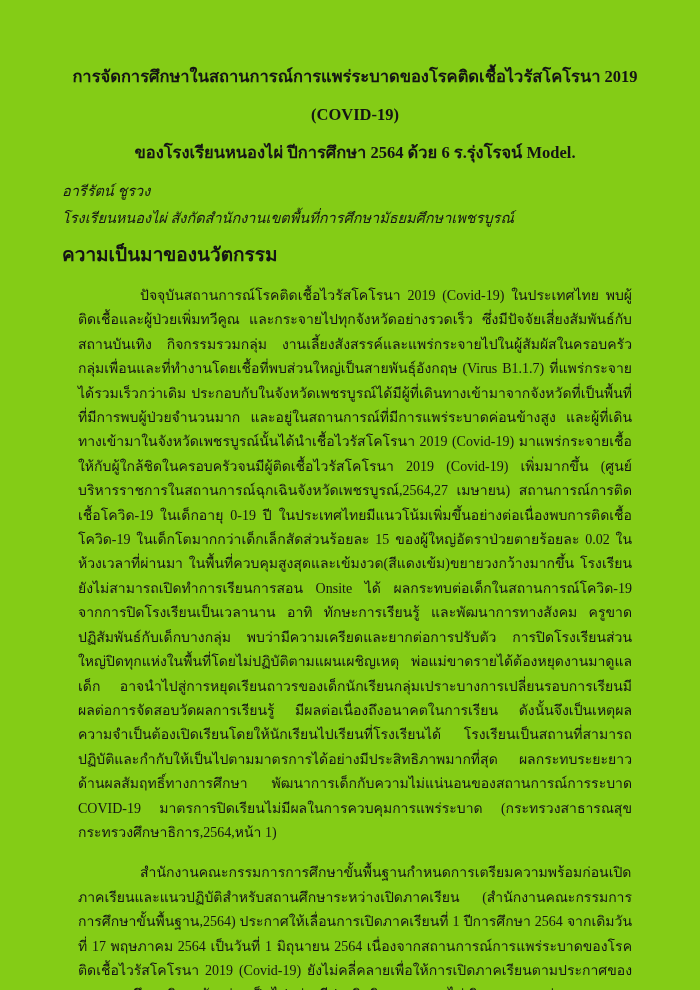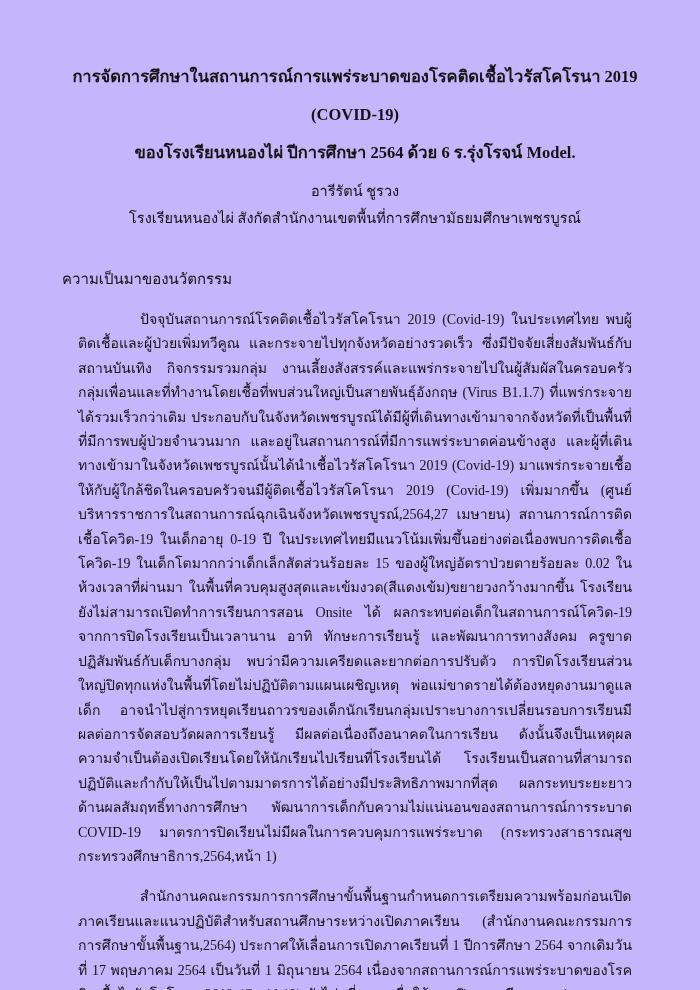--- a/index.html
+++ b/index.html
@@ -5,44 +5,45 @@
   html, body {
     margin: 0;
     padding: 0;
     background: #e8e8e8;
   }
   .page {
     position: relative;
     width: 700px;
     height: 990px;
     margin: 0 auto;
-    background: #c4b5fd;
+    background: #84cc16;
     color: #141414;
     box-sizing: border-box;
     padding: 58px 52px 0 62px;
     overflow: hidden;
     font-family: "Liberation Serif", "DejaVu Sans", sans-serif;
   }
   .doc-title {
     text-align: center;
     font-weight: bold;
     font-size: 16.5px;
     line-height: 38px;
     margin: 0 0 6px 0;
   }
   .byline {
-    text-align: center;
+    text-align: left;
     font-size: 14.5px;
     line-height: 27px;
     margin: 2px 0 0 0;
+    font-style: italic;
   }
   .section-heading {
-    font-weight: normal;
-    font-size: 15px;
-    margin: 34px 0 2px 0;
+    font-weight: bold;
+    font-size: 19px;
+    margin: 10px 0 2px 0;
     line-height: 26px;
   }
   .body-para {
     font-size: 14px;
     line-height: 24.4px;
     text-align: justify;
     text-indent: 62px;
     margin: 16px;
     word-break: normal;
   }

